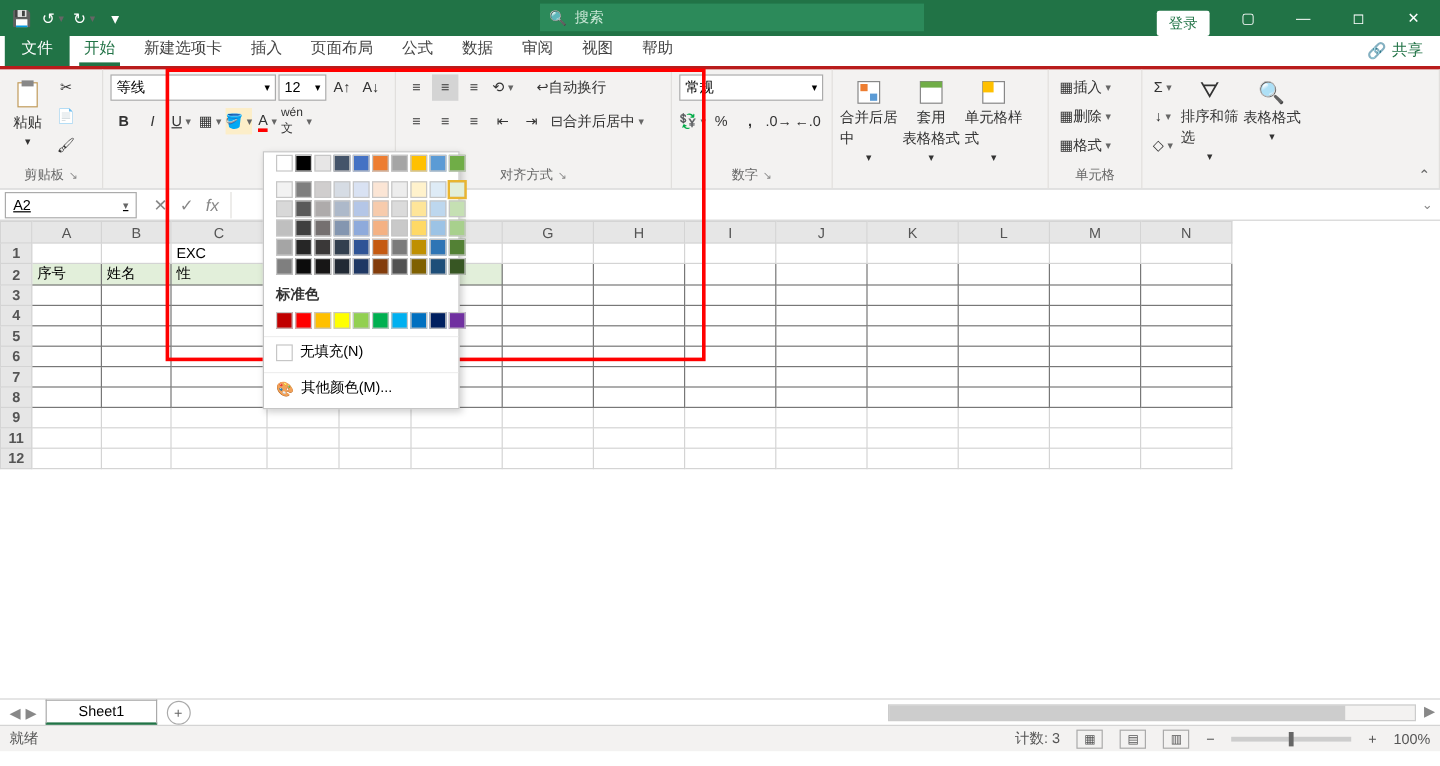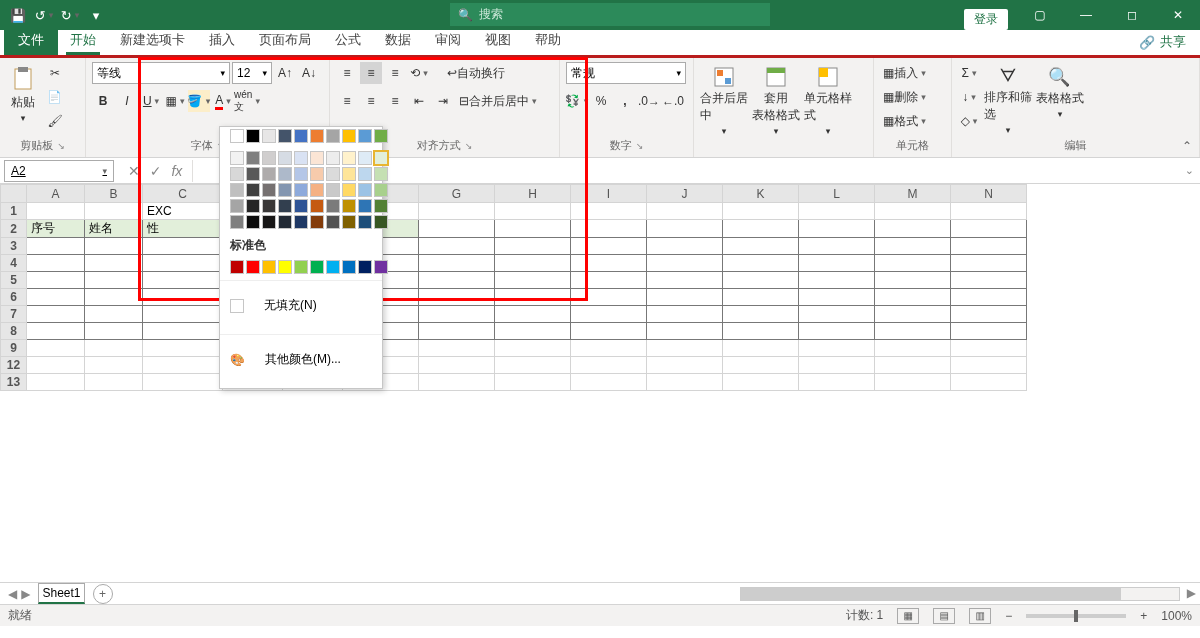--- a/index.html
+++ b/index.html
@@ -52,40 +52,40 @@
 .sheet .colhdr { background: #e6e6e6; text-align: center; color: #555; font-weight:normal; height:18px;}
 .sheet .rowhdr { background: #e6e6e6; text-align: center; color: #555; width: 26px; }
 .sheet .corner { background: #e6e6e6; width: 26px; }
 .filled{background:#e2efda !important; height:34px;}
 .tall{height:34px;}
 .thick td{border:1px solid #777;}
 
 
 .sheet-tabs-row { height: 22px; display: flex; align-items: center; border-top: 1px solid #d4d4d4; font-size: 12px; position:relative;}
 .nav-arrows{display:flex; gap:4px; padding:0 8px; color:#888;}
-.sheet-tab { padding: 2px 3px; border: 1px solid #aaa; border-bottom:2px solid #217346; background: #fff; }
+.sheet-tab { padding: 2px 26px; border: 1px solid #aaa; border-bottom:2px solid #217346; background: #fff; }
 .add-sheet { width: 20px; height: 20px; border: 1px solid #aaa; border-radius: 50%; display: flex; align-items: center; justify-content: center; margin-left: 8px; color: #666; }
 .hscroll{position:absolute; right:20px; left:740px; top:4px; height:14px; background:#f3f2f1; border:1px solid #ccc;}
 .hscroll-thumb{position:absolute; left:0; width:380px; top:0; bottom:0; background:#cdcdcd;}
 .hscroll-r{position:absolute; right:4px; top:3px; color:#888; font-size:12px;}
 
 
 .status-bar { height: 22px; background: #f3f2f1; border-top: 1px solid #d4d4d4; display: flex; align-items: center; font-size: 12px; color: #555; padding: 0 8px; gap: 14px; }
 .status-bar .spacer{flex:1;}
 .view-btn{width:22px;height:16px;border:1px solid #aaa;display:flex;align-items:center;justify-content:center;font-size:10px;}
 .zoom-slider{width:100px;height:4px;background:#cdcdcd;position:relative;}
 .zoom-slider::after{content:"";position:absolute;left:48px;top:-4px;width:4px;height:12px;background:#666;}
 
 
 .color-popup { position: absolute; left: 219px; top: 126px; width: 164px; background: #fff; border: 1px solid #c6c6c6; box-shadow: 2px 2px 6px rgba(0,0,0,.2); z-index: 50; padding-bottom:4px;}
 .cp-title { font-size: 12px; font-weight: bold; padding: 6px 10px 4px; color:#333;}
 .cp-grid { display: grid; grid-template-columns: repeat(10, 14px); gap: 2px; padding: 2px 10px; }
 .cp-sw { width: 14px; height: 14px; border: 1px solid #c6c6c6; }
 .cp-sw.sel{outline:2px solid #e8b531; outline-offset:-1px;}
-.cp-item { display: flex; align-items: center; gap: 20px; padding: 16px 10px; font-size: 12px; border-top:1px solid #eee; margin-top:4px;}
+.cp-item { display: flex; align-items: center; gap: 6px; padding: 4px 10px; font-size: 12px; border-top:1px solid #eee; margin-top:4px;}
 .cp-item:first-of-type{border-top:1px solid #eee;}
 
 
 .red-box{position:absolute; border:3px solid #ff0000; pointer-events:none; z-index:40; left:138px; top:57px; width:450px; height:244px;}
 
 </style>
 </head>
 <body>
 
 <div class="titlebar">
@@ -176,24 +176,20 @@
             <u>U</u>
           </div>
         <div class="rbtn small dd">▦</div>
         <div class="rbtn small dd" style="background:#fceec9">🪣</div>
         <div class="rbtn small dd">
             <span style="border-bottom:3px solid red">A</span>
           </div>
         <div class="rbtn small dd" style="font-size:10px">wén<br>文</div>
       </div>
     </div>
-    <div class="group-label">
-        <span>字体</span>
-        <span class="launcher">↘</span>
-      </div>
   </div>
 
   <div class="group" style="width:230px">
     <div class="group-body vstack" style="gap:6px">
       <div class="hstack">
         <div class="rbtn small">≡</div>
         <div class="rbtn small" style="background:#d4d4d4">≡</div>
         <div class="rbtn small">≡</div>
         <div class="rbtn small dd">⟲</div>
         <div style="width:10px"></div>
@@ -289,23 +285,20 @@
           <span style="font-size:18px">ᗊ</span>
           <span>排序和筛选</span>
           <span style="font-size:9px">▾</span>
         </div>
       <div class="big-btn">
           <span style="font-size:18px">🔍</span>
           <span>表格格式</span>
           <span style="font-size:9px">▾</span>
         </div>
     </div>
-    <div class="group-label">
-        <span>编辑</span>
-      </div>
   </div>
   <div class="ribbon-collapse">⌃</div>
 </div>
 
 <div class="fbar-row">
   <div class="name-box">
       <span>A2</span>
       <span style="font-size:9px;color:#666">▾</span>
     </div>
   <div class="fbar-btns">
@@ -485,38 +478,38 @@
           <td class=""></td>
           <td class=""></td>
           <td class=""></td>
           <td class=""></td>
           <td class=""></td>
           <td class=""></td>
           <td class=""></td>
           <td class=""></td>
         </tr>
         <tr>
+          <th class="rowhdr">11</th>
+          <td class=""></td>
+          <td class=""></td>
+          <td class=""></td>
+          <td class=""></td>
+          <td class=""></td>
+          <td class=""></td>
+          <td class=""></td>
+          <td class=""></td>
+          <td class=""></td>
+          <td class=""></td>
+          <td class=""></td>
+          <td class=""></td>
+          <td class=""></td>
+          <td class=""></td>
+        </tr>
+        <tr>
           <th class="rowhdr">12</th>
-          <td class=""></td>
-          <td class=""></td>
-          <td class=""></td>
-          <td class=""></td>
-          <td class=""></td>
-          <td class=""></td>
-          <td class=""></td>
-          <td class=""></td>
-          <td class=""></td>
-          <td class=""></td>
-          <td class=""></td>
-          <td class=""></td>
-          <td class=""></td>
-          <td class=""></td>
-        </tr>
-        <tr>
-          <th class="rowhdr">13</th>
           <td class=""></td>
           <td class=""></td>
           <td class=""></td>
           <td class=""></td>
           <td class=""></td>
           <td class=""></td>
           <td class=""></td>
           <td class=""></td>
           <td class=""></td>
           <td class=""></td>
@@ -538,21 +531,21 @@
   <div class="add-sheet">+</div>
   <div class="hscroll">
       <div class="hscroll-thumb"></div>
     </div>
   <span class="hscroll-r">▶</span>
 </div>
 
 <div class="status-bar">
   <span>就绪</span>
   <div class="spacer"></div>
-  <span>计数: 1</span>
+  <span>计数: 3</span>
   <div class="view-btn">▦</div>
   <div class="view-btn">▤</div>
   <div class="view-btn">▥</div>
   <span>−</span>
   <div class="zoom-slider"></div>
   <span>+</span>
   <span>100%</span>
 </div>
 
 <div class="red-box"></div>

